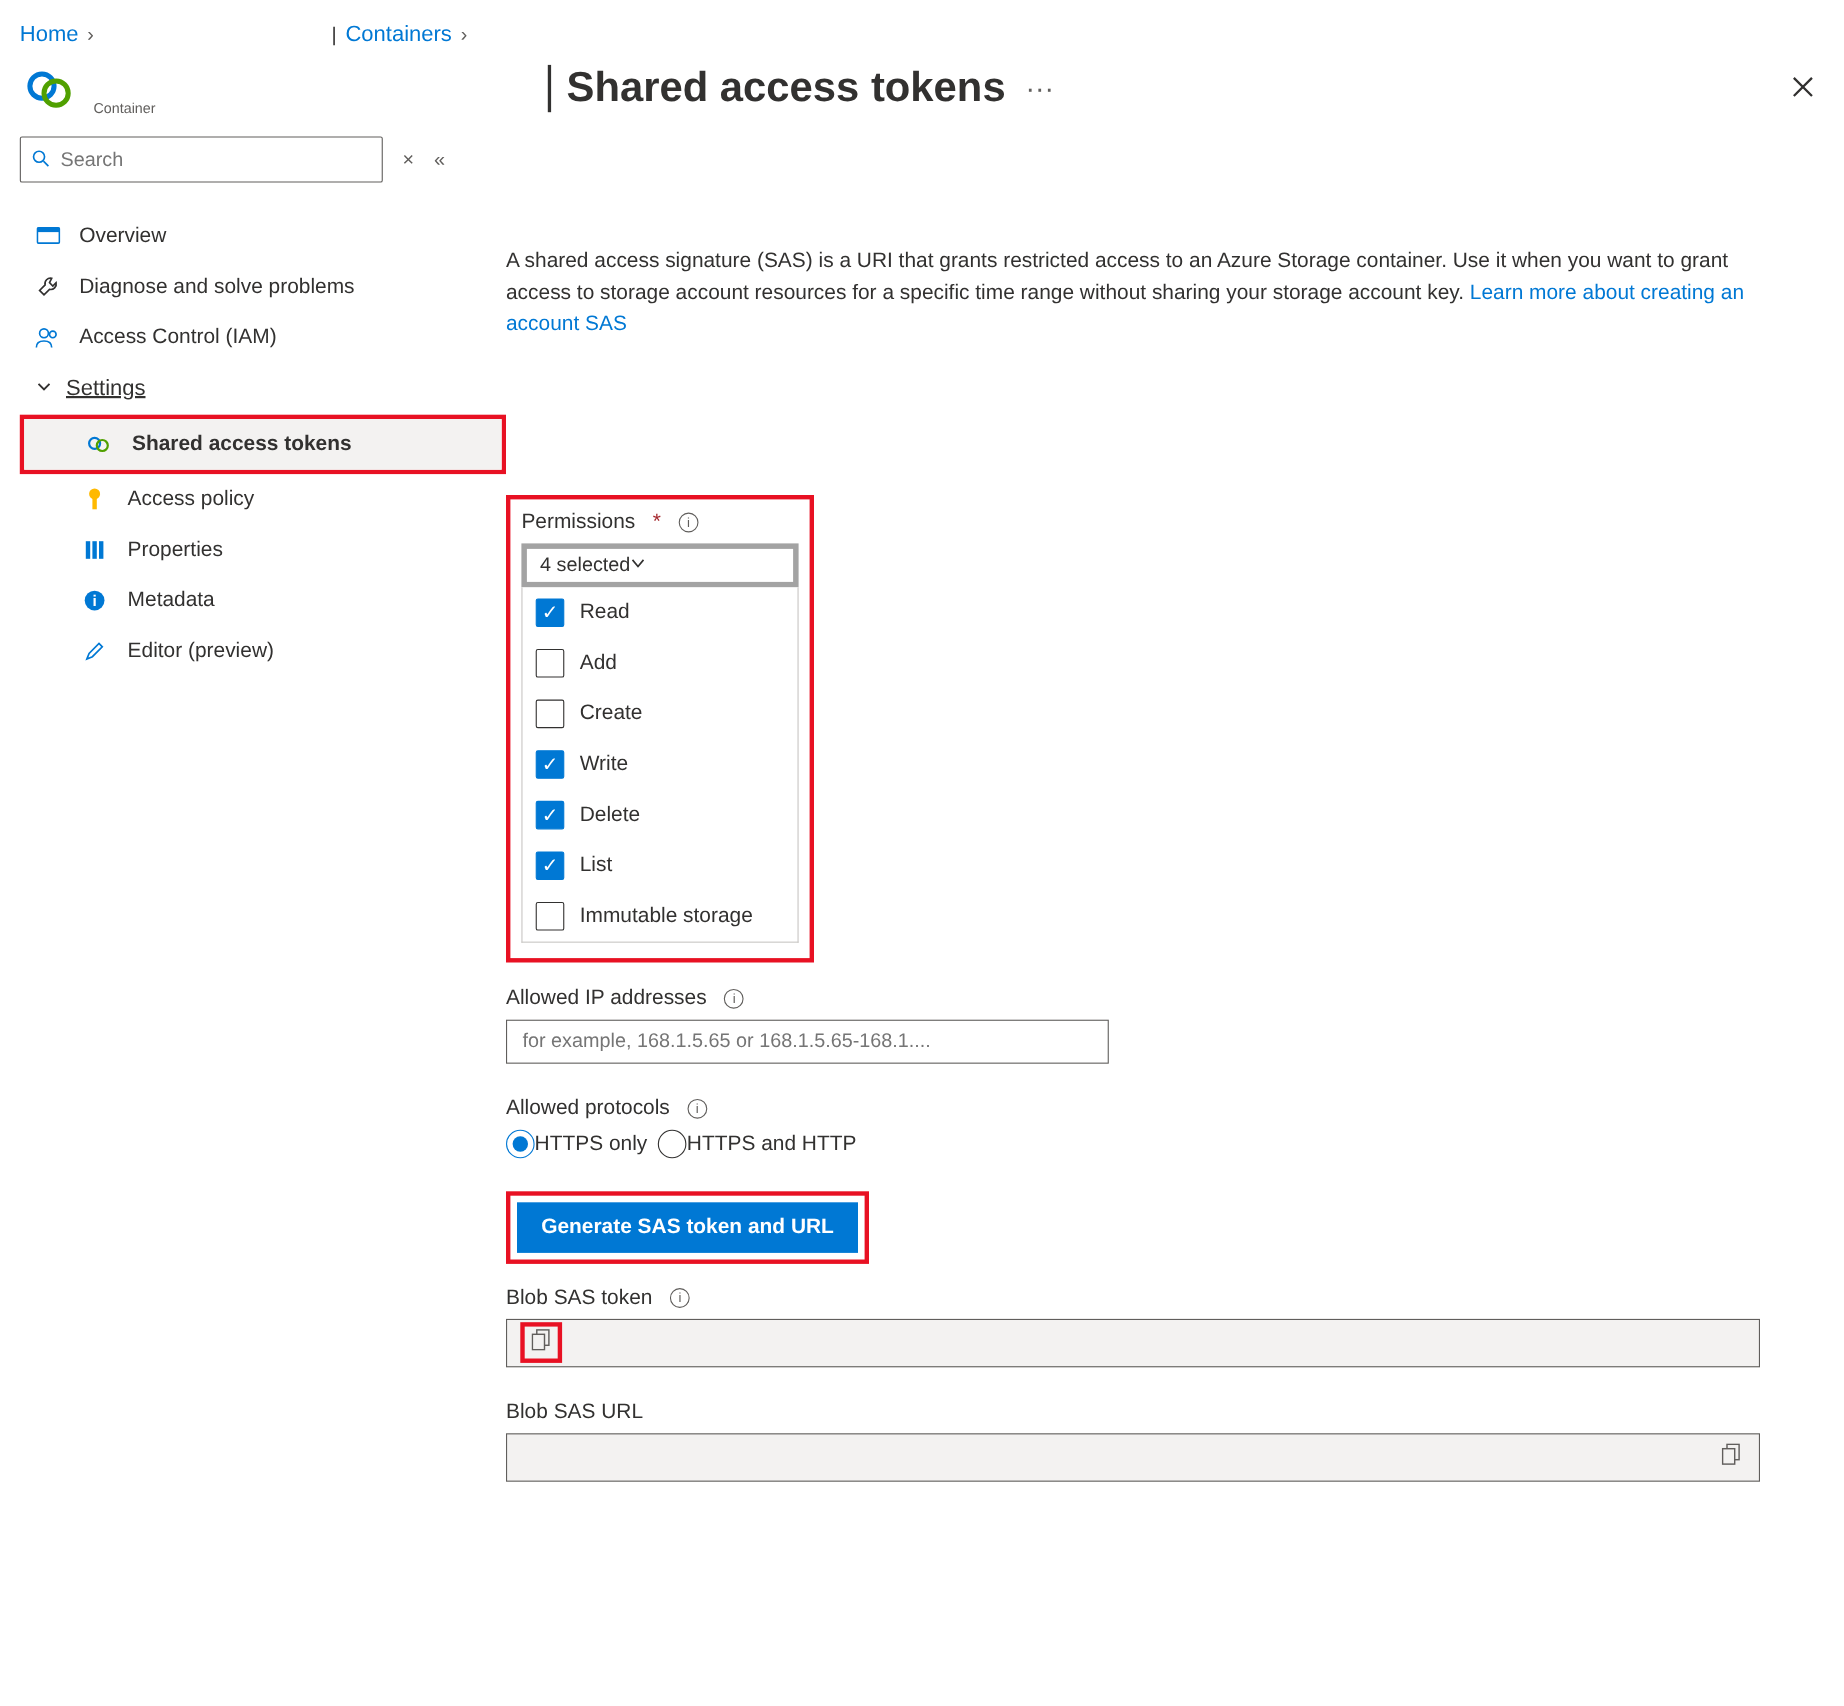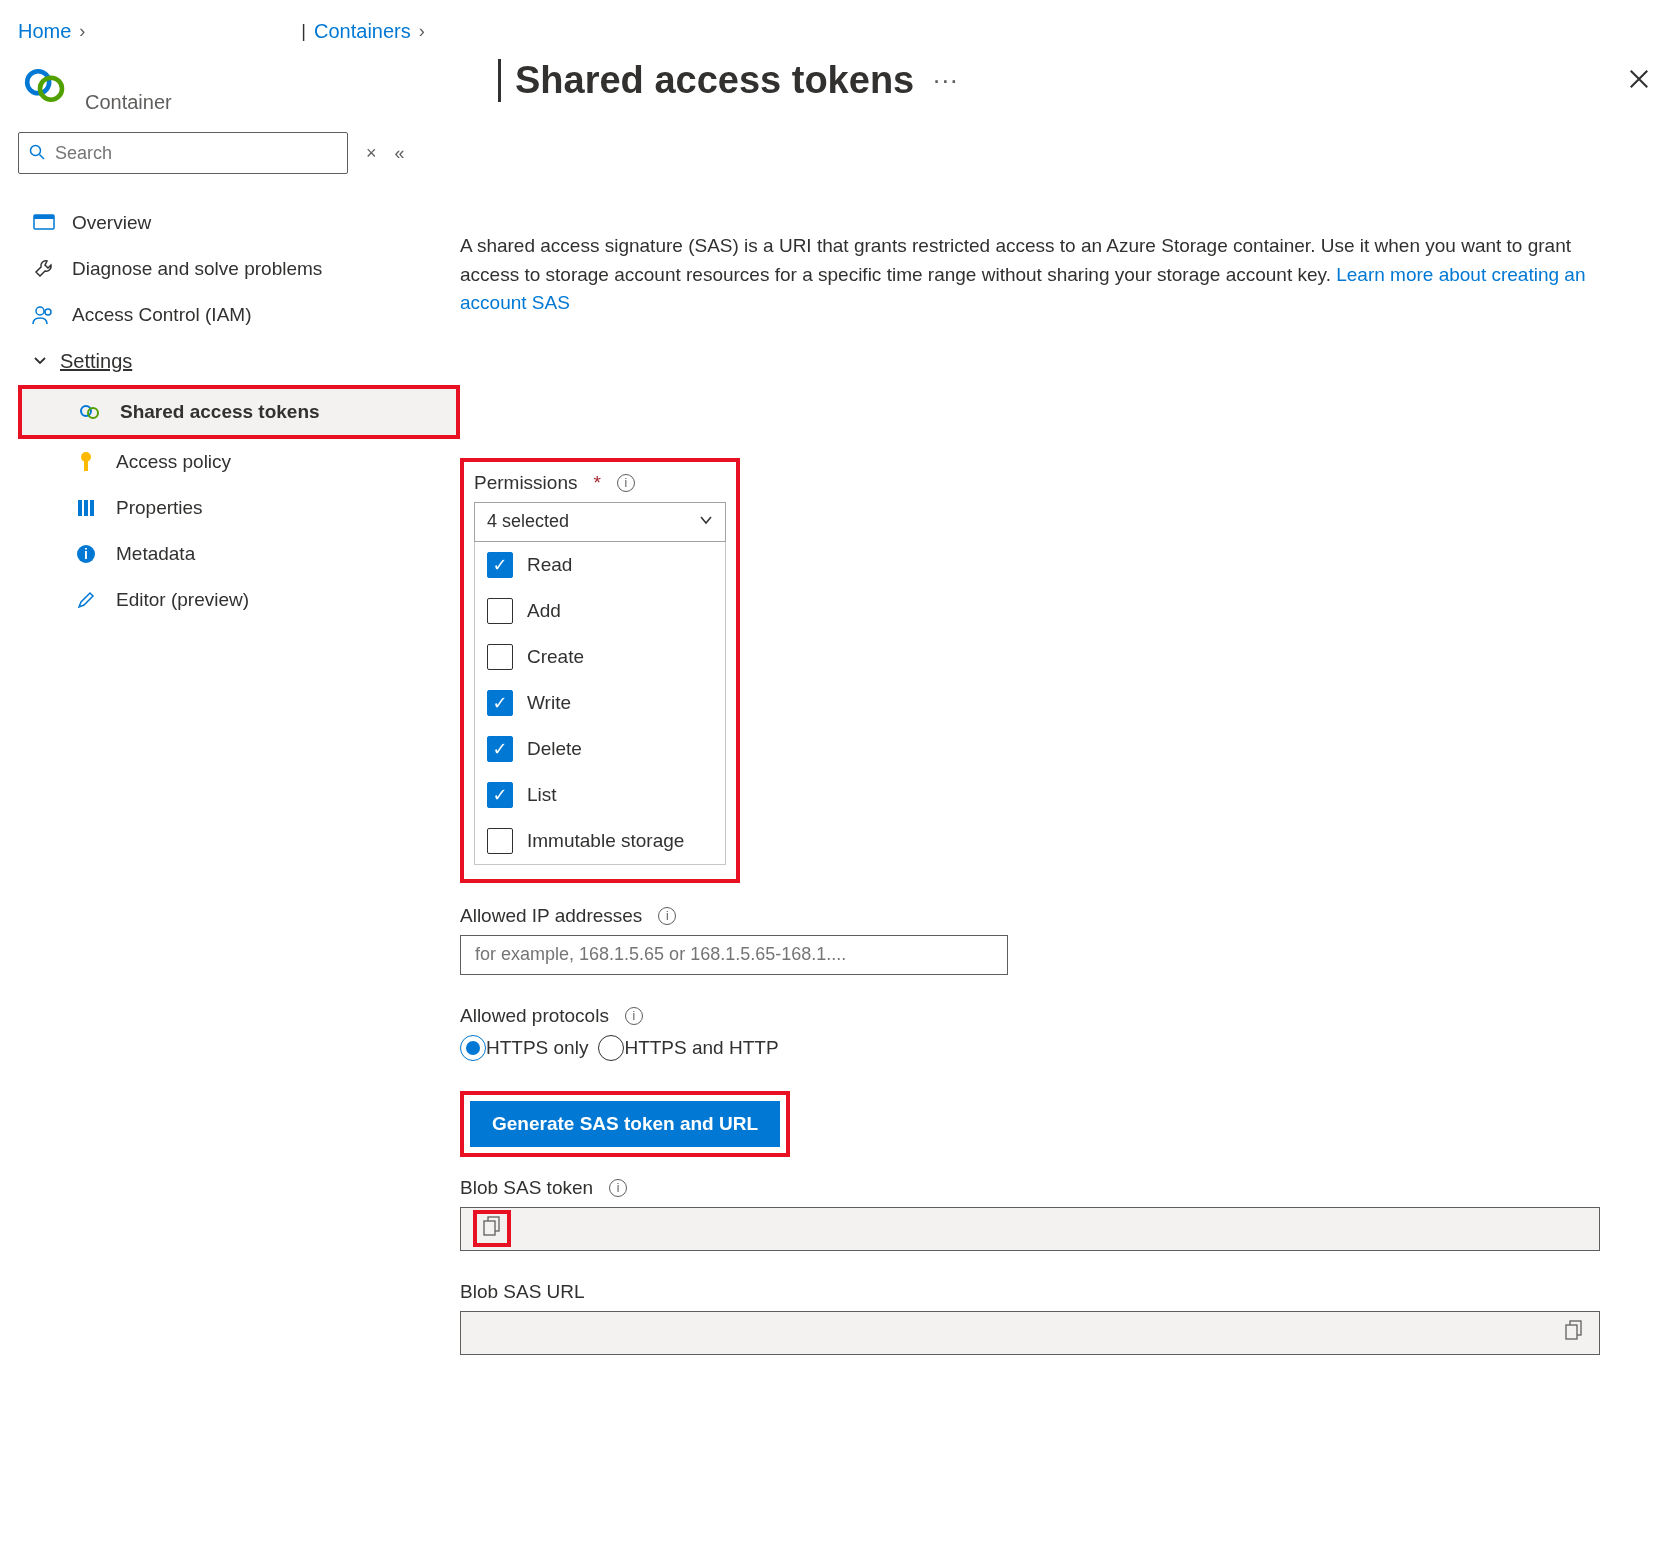--- a/index.html
+++ b/index.html
@@ -9,21 +9,21 @@
 
   
   .breadcrumb { display: flex; align-items: center; gap: 8px; padding: 20px 18px 0 18px; font-size: 20px; }
   .breadcrumb .crumb { color: #0078d4; cursor: pointer; }
   .breadcrumb .chev { color: #605e5c; font-size: 18px; }
 
   
   .header-row { display: flex; align-items: flex-start; padding: 16px 18px 0 18px; }
   .header-left { display: flex; align-items: center; gap: 12px; width: 480px; flex-shrink: 0; }
   .header-icon svg { width: 55px; height: 40px; }
-  .header-subtitle { color: #605e5c; font-size: 20px; margin-top: 32px; }
+  .header-subtitle { color: #605e5c; font-size: 13px; margin-top: 32px; }
   .header-title-block { display:flex; align-items: flex-start; flex:1; }
   .page-title { font-size: 38px; font-weight: 600; color: #323130; border-left: 3px solid #323130; padding-left: 14px; }
   .ellipsis-btn { font-size: 26px; margin-left: 18px; color: #605e5c; cursor: pointer; align-self: center; }
   .close-btn { margin-left: auto; cursor: pointer; padding: 8px; align-self: center; }
   .close-btn svg { width:22px; height:22px; }
 
   
   .layout { display: flex; }
   .sidebar { width: 460px; flex-shrink: 0; padding: 18px 0 0 18px; }
   .content { flex: 1; padding: 18px 28px 40px 0; max-width: 1180px; }
@@ -41,21 +41,21 @@
 
   
   .intro { font-size: 19px; line-height: 1.5; margin-bottom: 140px; margin-top: 100px; }
   .field-label { font-size: 19px; display:flex; align-items:center; gap:16px; margin-bottom: 8px; }
   .req-star { color: #a4262c; }
   .info-circle { width:18px; height:18px; border:1px solid #605e5c; border-radius:50%; display:inline-flex; align-items:center; justify-content:center; font-size:12px; color:#605e5c; }
 
   .hl-red { border: 4px solid #e81123; }
 
   .perm-box { position: relative; width: 280px; padding: 10px 10px 14px 10px; }
-  .select-closed { border: 1px solid #a3a3a3; height: 40px; display:flex; align-items:center; justify-content:space-between; padding: 0 12px; font-size:18px; cursor:pointer; background:#fff; }
+  .select-closed { border: 5px solid #a3a3a3; height: 40px; display:flex; align-items:center; justify-content:flex-start; padding: 0 12px; font-size:18px; cursor:pointer; background:#fff; }
   .perm-list { border: 1px solid #c8c6c4; border-top: none; background:#fff; }
   .perm-opt { display:flex; align-items:center; gap:14px; padding: 10px 12px; font-size:19px; }
   .cb { width:26px; height:26px; border:1px solid #323130; border-radius:2px; display:flex; align-items:center; justify-content:center; flex-shrink:0; cursor:pointer;}
   .cb.checked { background:#0078d4; border-color:#0078d4; }
   .cb.checked::after { content:"✓"; color:#fff; font-size:18px; }
 
   .datetime-row { display:flex; gap: 10px; margin-bottom:8px; margin-top: 8px; }
   .input-look { border:1px solid #605e5c; height:40px; display:flex; align-items:center; padding: 0 12px; font-size:18px; background:#fff; }
   .date-field { width: 550px; justify-content: flex-end; gap: 12px; }
   .date-field .txt { flex:1; }

